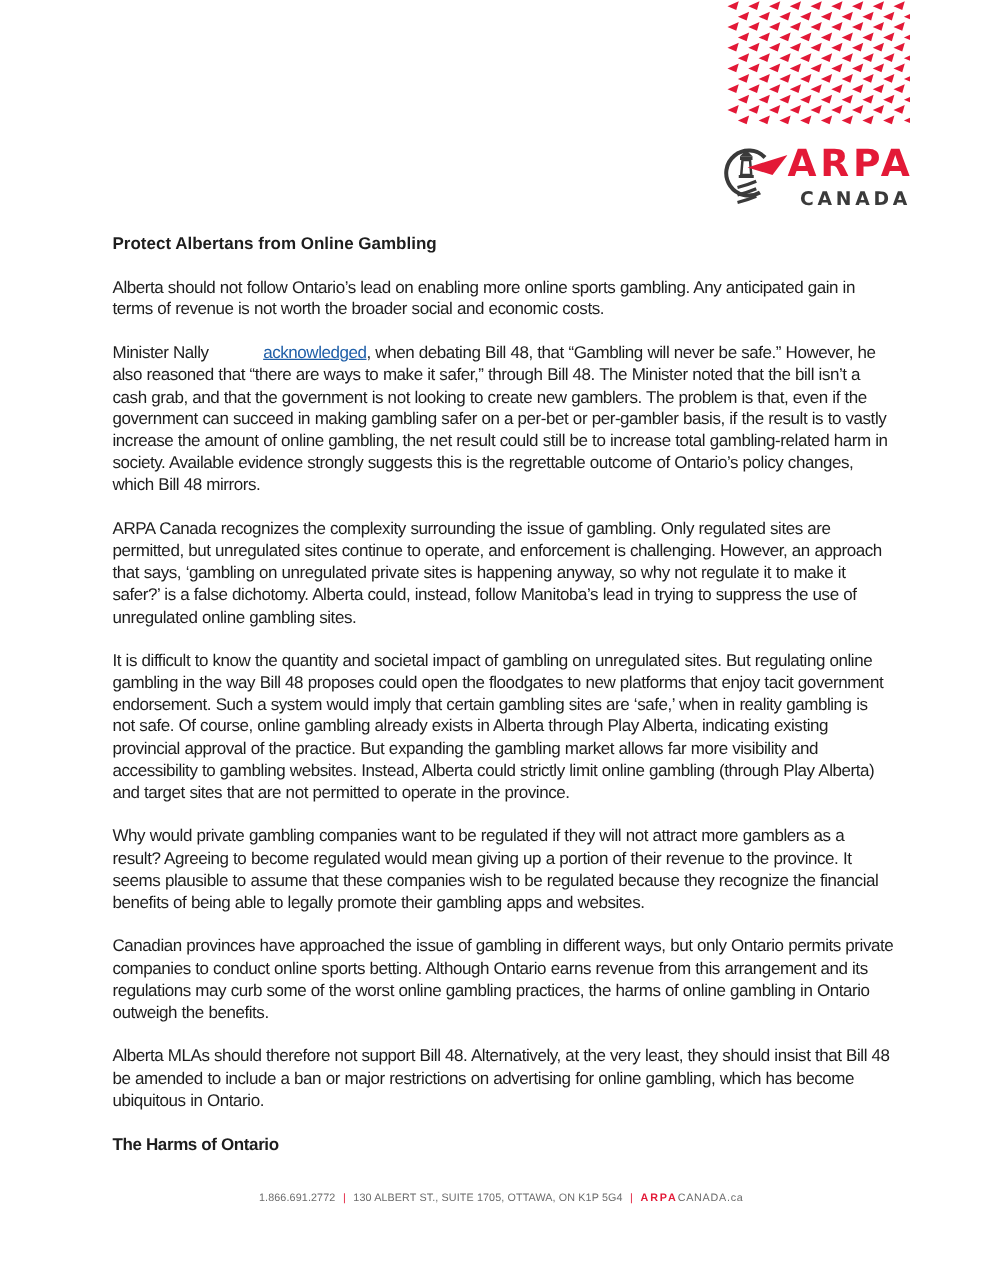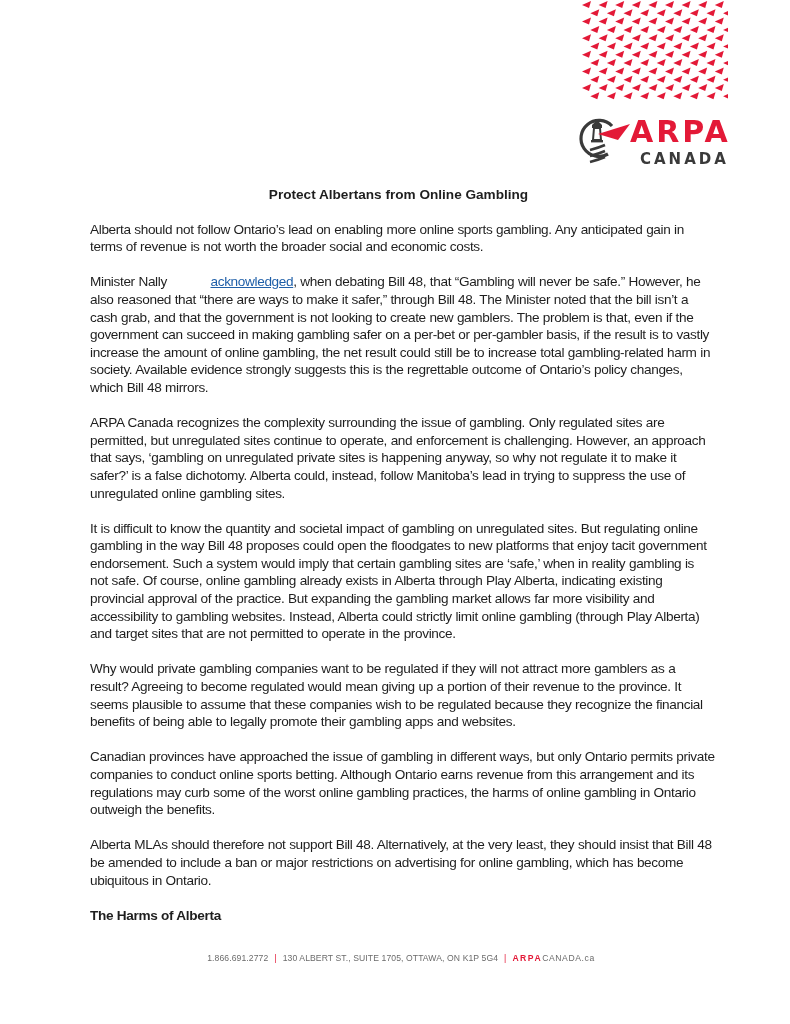--- a/index.html
+++ b/index.html
@@ -7,21 +7,21 @@
          font-family: "Liberation Sans", sans-serif; color: #1a1a1a; }
   .pattern { position: absolute; left: 578px; top: 0; width: 150px; height: 100px; }
   .logo { position: absolute; left: 578px; top: 112px; width: 155px; height: 58px; }
   .logo-mark { position: absolute; left: 0; top: 0; width: 52px; height: 58px; }
   .logo-arpa { position: absolute; left: 52px; top: 4px; font-family: "DejaVu Sans", sans-serif;
                font-weight: bold; font-size: 30px; letter-spacing: 3px; color: #e31937; line-height: 32px; }
   .logo-canada { position: absolute; left: 62px; top: 40px; font-family: "DejaVu Sans", sans-serif;
                  font-weight: bold; font-size: 15px; letter-spacing: 3px; color: #3a3a3a; line-height: 14px; }
   .doc { position: absolute; left: 90px; top: 186px; width: 625px;
          font-family: "Liberation Sans", sans-serif; font-size: 13.6px; line-height: 17.6px; color: #1e1e1e; }
-  .title { text-align: center; font-weight: bold; font-size: 13.6px; margin: 0 0 17px 0; line-height: 17.6px; padding-right: 8px; }
+  .title { text-align: left; font-weight: bold; font-size: 13.6px; margin: 0 0 17px 0; line-height: 17.6px; padding-right: 8px; }
   .doc p { margin: 0 0 17.6px 0; letter-spacing: -0.35px; word-spacing: 0.2px; }
   .doc a { color: #1f5fa8; text-decoration: underline; margin-left: 40px; }
   .section-heading { font-weight: bold; margin: 0; letter-spacing: -0.3px; }
   .footer { position: absolute; left: 12px; right: 0; top: 953px; text-align: center;
             font-family: "Liberation Sans", sans-serif; font-size: 8.6px; color: #6b6b6b; letter-spacing: 0.1px; }
   .footer .sep { color: #e31937; margin: 0 6px; }
   .footer .brand-red { color: #e31937; font-weight: bold; letter-spacing: 1.5px; }
   .footer .brand-gray { color: #6b6b6b; letter-spacing: 0.6px; }
 </style>
 </head>
@@ -160,18 +160,18 @@
   <p>Alberta should not follow Ontario’s lead on enabling more online sports gambling. Any anticipated gain in terms of revenue is not worth the broader social and economic costs.</p>
 
   <p><span>Minister Nally </span><a href="#">acknowledged</a><span>, when debating Bill 48, that “Gambling will never be safe.” However, he also reasoned that “there are ways to make it safer,” through Bill 48. The Minister noted that the bill isn’t a cash grab, and that the government is not looking to create new gamblers. The problem is that, even if the government can succeed in making gambling safer on a per-bet or per-gambler basis, if the result is to vastly increase the amount of online gambling, the net result could still be to increase total gambling-related harm in society. Available evidence strongly suggests this is the regrettable outcome of Ontario’s policy changes, which Bill 48 mirrors.</span></p>
 
   <p>ARPA Canada recognizes the complexity surrounding the issue of gambling. Only regulated sites are permitted, but unregulated sites continue to operate, and enforcement is challenging. However, an approach that says, ‘gambling on unregulated private sites is happening anyway, so why not regulate it to make it safer?’ is a false dichotomy. Alberta could, instead, follow Manitoba’s lead in trying to suppress the use of unregulated online gambling sites.</p>
   <p>It is difficult to know the quantity and societal impact of gambling on unregulated sites. But regulating online gambling in the way Bill 48 proposes could open the floodgates to new platforms that enjoy tacit government endorsement. Such a system would imply that certain gambling sites are ‘safe,’ when in reality gambling is not safe. Of course, online gambling already exists in Alberta through Play Alberta, indicating existing provincial approval of the practice. But expanding the gambling market allows far more visibility and accessibility to gambling websites. Instead, Alberta could strictly limit online gambling (through Play Alberta) and target sites that are not permitted to operate in the province.</p>
   <p>Why would private gambling companies want to be regulated if they will not attract more gamblers as a result? Agreeing to become regulated would mean giving up a portion of their revenue to the province. It seems plausible to assume that these companies wish to be regulated because they recognize the financial benefits of being able to legally promote their gambling apps and websites.</p>
   <p>Canadian provinces have approached the issue of gambling in different ways, but only Ontario permits private companies to conduct online sports betting. Although Ontario earns revenue from this arrangement and its regulations may curb some of the worst online gambling practices, the harms of online gambling in Ontario outweigh the benefits.</p>
   <p>Alberta MLAs should therefore not support Bill 48. Alternatively, at the very least, they should insist that Bill 48 be amended to include a ban or major restrictions on advertising for online gambling, which has become ubiquitous in Ontario.</p>
 
-  <div class="section-heading">The Harms of Alberta</div>
+  <div class="section-heading">The Harms of Ontario</div>
 </div>
 
 <div class="footer">
   <span>1.866.691.2772</span><span class="sep">|</span><span>130 ALBERT ST., SUITE 1705, OTTAWA, ON K1P 5G4</span><span class="sep">|</span><span><span class="brand-red">ARPA</span><span class="brand-gray">CANADA.ca</span></span>
 </div>
 
 </body></html>

